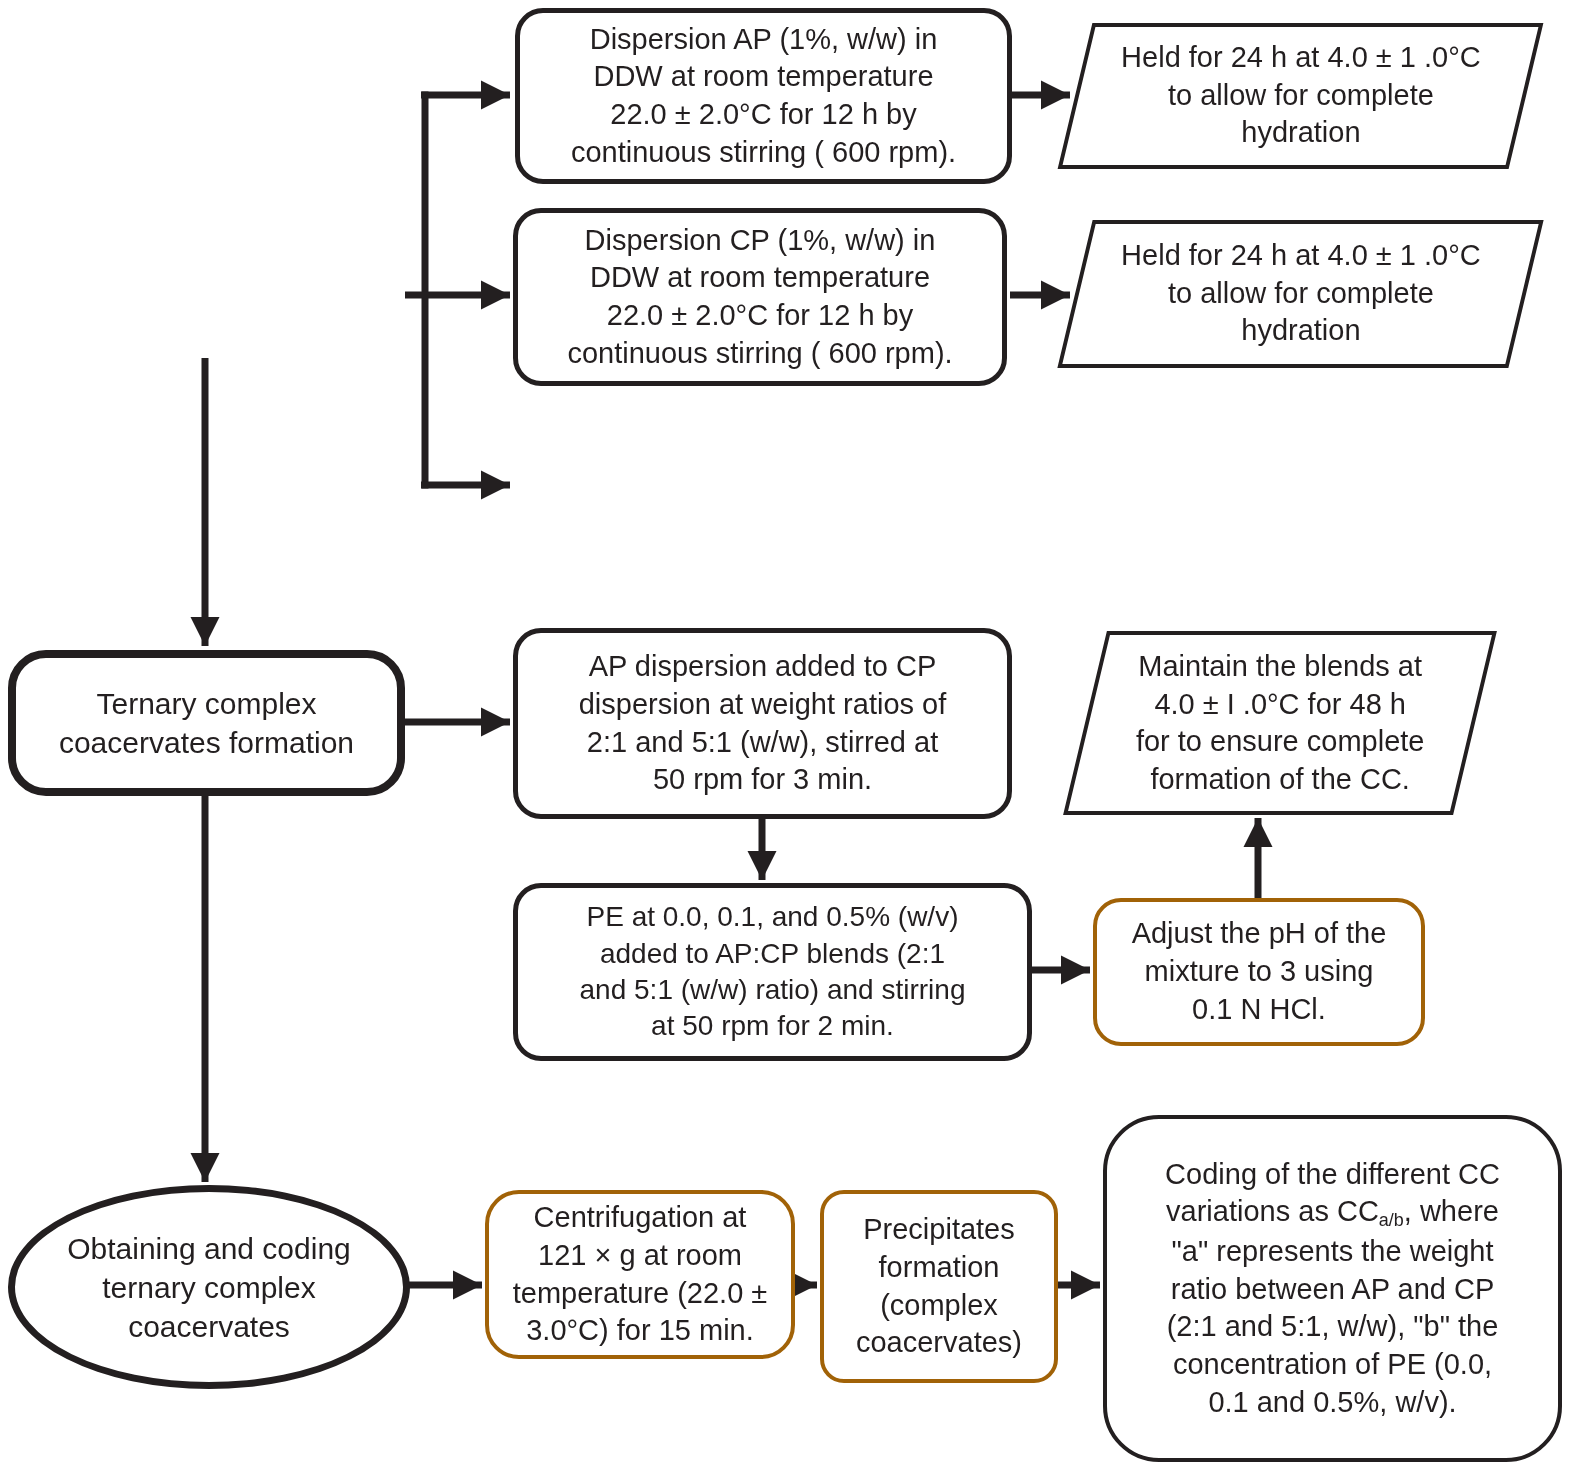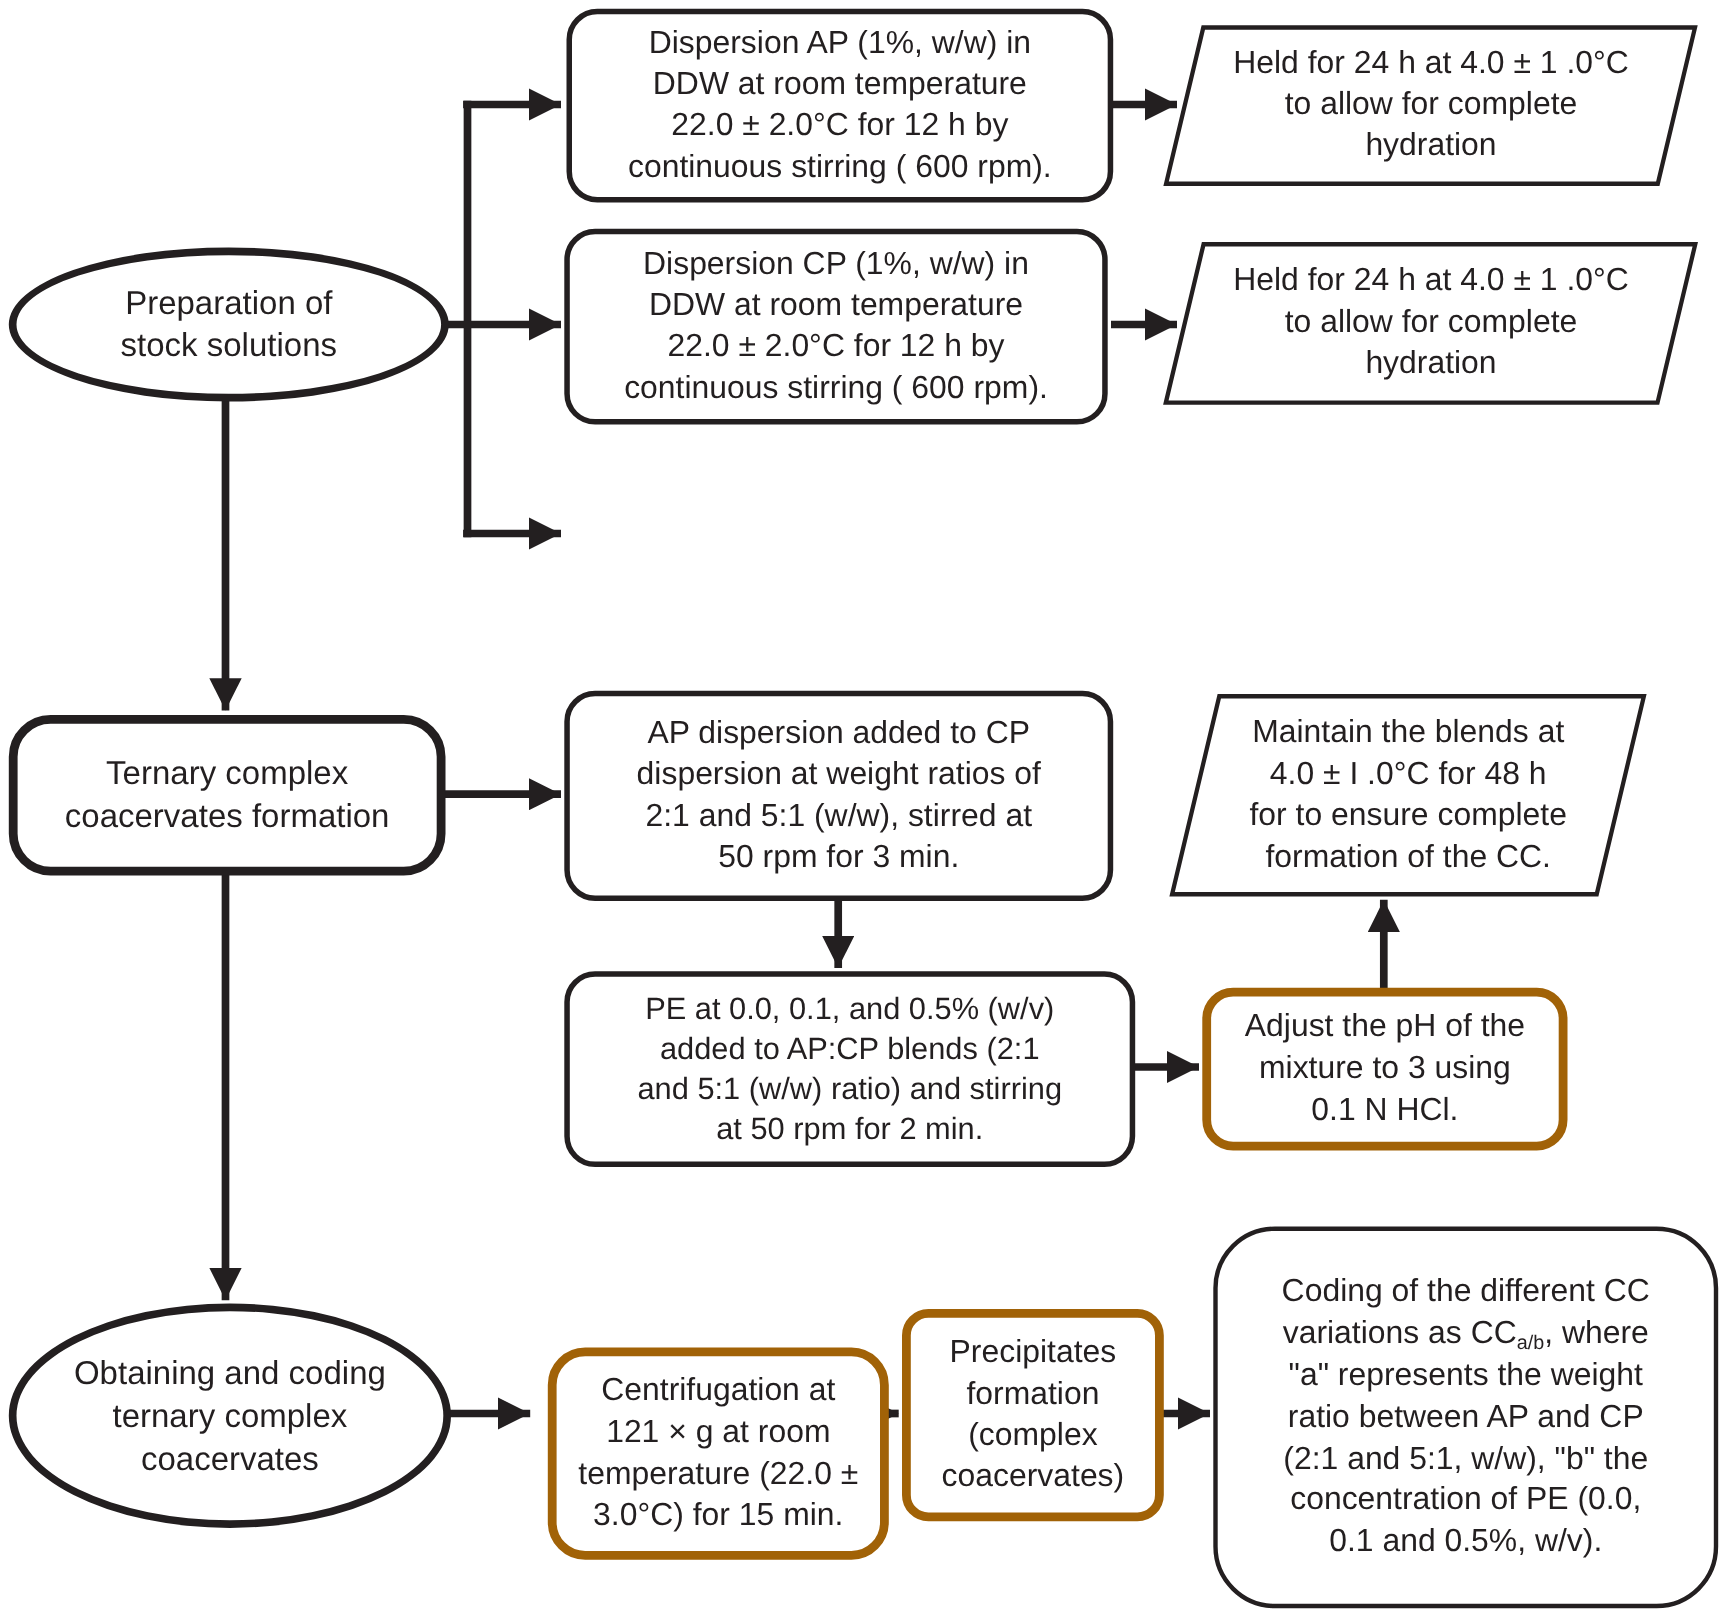--- a/index.html
+++ b/index.html
@@ -8,21 +8,21 @@
     font-family:"Liberation Sans","DejaVu Sans",sans-serif; color:#231f20;
     overflow:hidden;
   }
   #connectors { position:absolute; left:0; top:0; }
   .node {
     position:absolute; display:flex; align-items:center; justify-content:center;
     text-align:center; background:#ffffff; box-sizing:border-box;
   }
   .node-text { white-space:pre-line; font-size:29px; line-height:1.3; }
   .rbox  { border:5px solid #231f20; border-radius:28px; padding:4px 0; }
-  .rbox4 { border:8px solid #a16207; border-radius:28px; padding:4px 8px; }
+  .rbox4 { border:4px solid #a16207; border-radius:28px; padding:4px 8px; }
   .thick { border:8px solid #231f20; border-radius:38px; }
   .ellipse { border:7px solid #231f20; border-radius:50%; }
   .para { border:4px solid #231f20; transform:skewX(-13.4deg); }
   .para .node-text { transform:skewX(13.4deg); }
   .biground { border:4px solid #231f20; border-radius:56px; padding:10px 18px; }
   .sub { font-size:0.62em; vertical-align:-0.28em; }
 </style>
 </head>
 <body>
 
@@ -46,24 +46,20 @@
       <path d="M205 790 V1182" marker-end="url(#arr)"></path>
       <path d="M762 814 V880" marker-end="url(#arr)"></path>
       <path d="M1010 970 H1090" marker-end="url(#arr)"></path>
       <path d="M1258 902 V818" marker-end="url(#arr)"></path>
       <path d="M408 1285 H482" marker-end="url(#arr)"></path>
       <path d="M793 1285 H817" marker-end="url(#arr)"></path>
       <path d="M1056 1285 H1100" marker-end="url(#arr)"></path>
     </g>
   </svg>
 
-  <div class="node ellipse" style="left:8px; top:225px; width:400px; height:140px;">
-    <span class="node-text" style="font-size:30px;">Preparation of
-stock solutions</span>
-  </div>
 
   <div class="node rbox" style="left:515px; top:8px; width:497px; height:176px;">
     <span class="node-text">Dispersion AP (1%, w/w) in
 DDW at room temperature
 22.0 ± 2.0°C for 12 h by
 continuous stirring ( 600 rpm).</span>
   </div>
 
   <div class="node para" style="left:1075px; top:23px; width:451px; height:146px;">
     <span class="node-text">Held for 24 h at 4.0 ± 1 .0°C
@@ -116,21 +112,21 @@
 mixture to 3 using
 0.1 N HCl.</span>
   </div>
 
   <div class="node ellipse" style="left:8px; top:1185px; width:402px; height:204px;">
     <span class="node-text" style="font-size:30px;">Obtaining and coding
 ternary complex
 coacervates</span>
   </div>
 
-  <div class="node rbox4" style="left:498px; top:1190px; width:310px; height:193px; border-radius:34px;margin-top:35px;">
+  <div class="node rbox4" style="left:485px; top:1190px; width:310px; height:169px; border-radius:34px;">
     <span class="node-text">Centrifugation at
 121 × g at room
 temperature (22.0 ±
 3.0°C) for 15 min.</span>
   </div>
 
   <div class="node rbox4" style="left:820px; top:1190px; width:238px; height:193px; border-radius:24px;">
     <span class="node-text">Precipitates
 formation
 (complex

